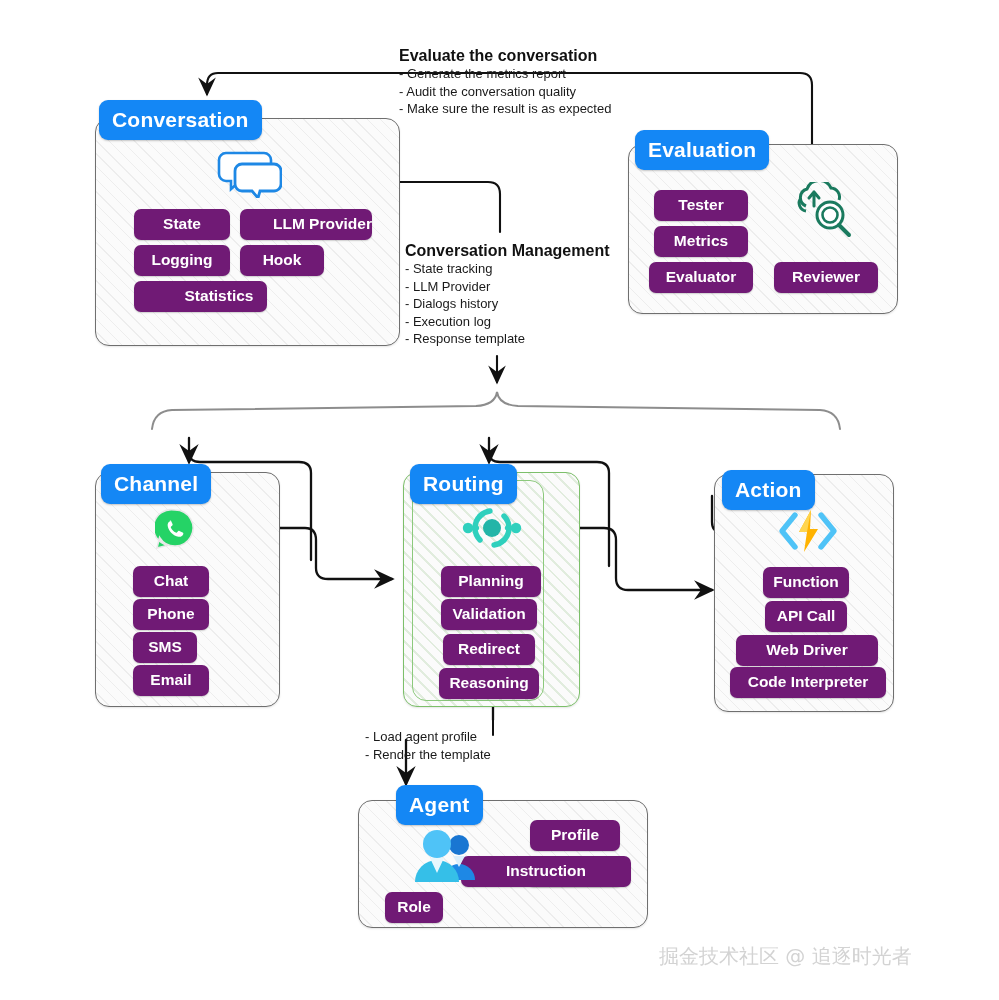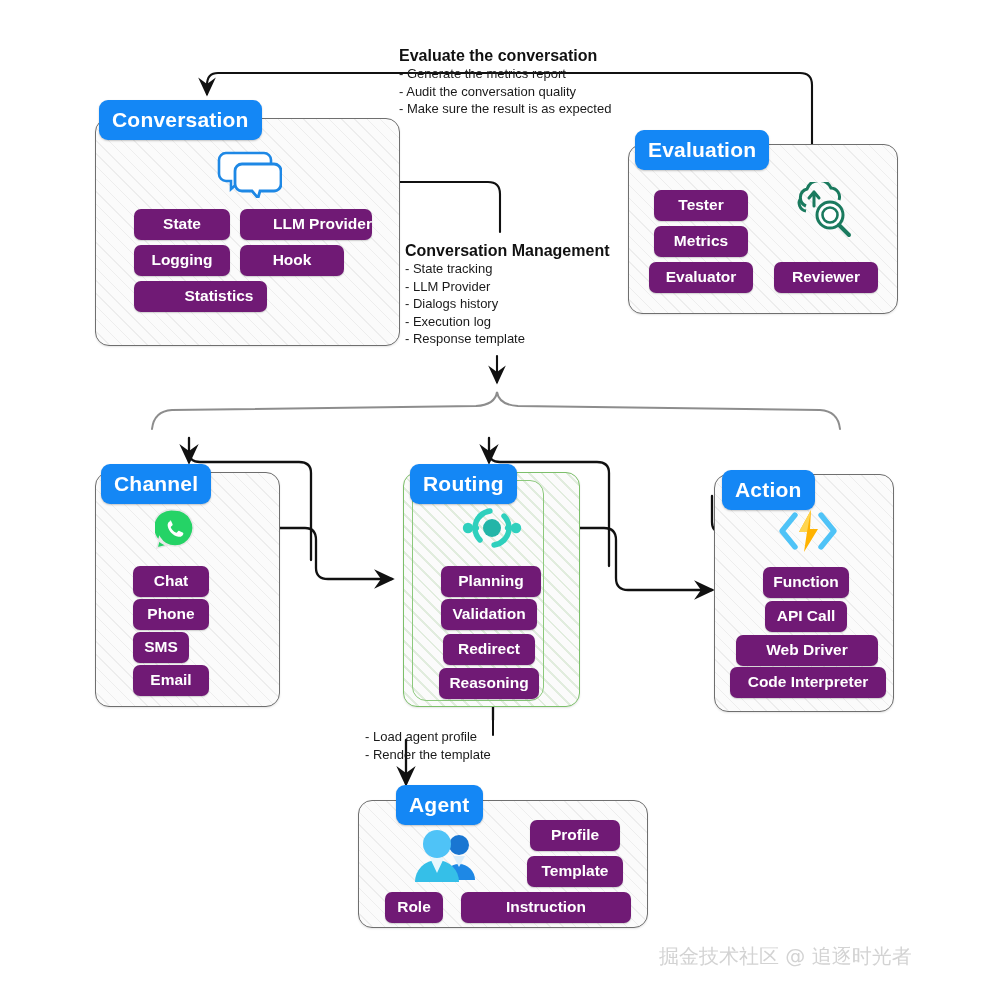--- a/index.html
+++ b/index.html
@@ -99,21 +99,21 @@
   <div class="icon" style="left:212px;top:148px;width:70px;height:50px;">
     <svg viewBox="0 0 70 50" width="70" height="50">
       <path d="M14,5 H52 a7,7 0 0 1 7,7 v14 a7,7 0 0 1 -7,7 H28 l-9,8 v-8 H14 a7,7 0 0 1 -7,-7 V12 a7,7 0 0 1 7,-7 Z" fill="#ffffff" stroke="#1e88e5" stroke-width="2.6"></path>
       <path d="M30,16 H62 a7,7 0 0 1 7,7 v13 a7,7 0 0 1 -7,7 H48 l-2,7 -6,-7 H30 a7,7 0 0 1 -7,-7 V23 a7,7 0 0 1 7,-7 Z" fill="#ffffff" stroke="#1e88e5" stroke-width="2.8"></path>
     </svg>
   </div>
 
   <div class="pill" style="left:134px;top:209px;width:96px;">State</div>
   <div class="pill" style="left:240px;top:209px;width:132px;text-align:right;">LLM Provider</div>
   <div class="pill" style="left:134px;top:245px;width:96px;">Logging</div>
-  <div class="pill" style="left:240px;top:245px;width:104px;">Hook</div>
+  <div class="pill" style="left:240px;top:245px;width:84px;">Hook</div>
   <div class="pill" style="left:134px;top:281px;width:96px;padding-left:37px;">Statistics</div>
 
   <div class="module" style="left:628px;top:144px;width:270px;height:170px;">
     <div class="mod-body"></div>
   </div>
   <div class="mod-title" style="left:635px;top:130px;">Evaluation</div>
 
   <div class="icon" style="left:792px;top:182px;width:66px;height:58px;">
     <svg viewBox="0 0 66 58" width="66" height="58">
       <path d="M14,24 a9,9 0 0 1 1,-17 a13,13 0 0 1 24,-1 a9,9 0 0 1 8,12" fill="none" stroke="#1a7a5e" stroke-width="3"></path>
@@ -140,21 +140,21 @@
       <path d="M20,2 a18,18 0 1 1 -15.4,27.3 L2,40 L12.9,37.3 A18,18 0 0 1 20,2 Z" fill="#25d366" stroke="#e8e8e8" stroke-width="1.6"></path>
       <path d="M14.6,12.2 c0.6,-0.2 1.2,0 1.5,0.7 l1.4,3.2 c0.3,0.7 0.1,1.2 -0.4,1.6 l-1,0.9
                c-0.3,0.3 -0.4,0.7 -0.2,1.1 c1.1,2.2 2.7,3.8 4.9,4.9 c0.4,0.2 0.8,0.1 1.1,-0.2
                l0.9,-1 c0.4,-0.5 0.9,-0.7 1.6,-0.4 l3.2,1.4 c0.7,0.3 0.9,0.9 0.7,1.5
                c-0.6,2 -2.6,3.2 -4.8,2.8 c-5.4,-1 -9.8,-5.4 -10.8,-10.8 c-0.4,-2.2 0.8,-4.2 2.8,-4.8 Z" fill="#ffffff"></path>
     </svg>
   </div>
 
   <div class="pill" style="left:133px;top:566px;width:76px;">Chat</div>
   <div class="pill" style="left:133px;top:599px;width:76px;">Phone</div>
-  <div class="pill" style="left:133px;top:632px;width:56px;">SMS</div>
+  <div class="pill" style="left:133px;top:632px;width:64px;">SMS</div>
   <div class="pill" style="left:133px;top:665px;width:76px;">Email</div>
 
   <div class="module" style="left:403px;top:472px;width:177px;height:235px;">
     <div class="mod-body green-outline"></div>
     <div class="mod-inner-green" style="left:9px;top:8px;right:36px;bottom:6px;"></div>
   </div>
   <div class="mod-title" style="left:410px;top:464px;">Routing</div>
 
   <div class="icon" style="left:459px;top:503px;width:66px;height:50px;">
     <svg viewBox="0 0 66 50" width="66" height="50">
@@ -203,21 +203,21 @@
       <circle cx="25" cy="18" r="14" fill="#4fc3f7"></circle>
       <path d="M3,56 a22,22 0 0 1 44,0 Z" fill="#35bfe8"></path>
       <path d="M18,32 L25,47 L32,32 Z" fill="#e8f7fd"></path>
       <path d="M41,30 L47,41 L53,30 Z" fill="#dbeefb"></path>
     </svg>
   </div>
 
   <div class="pill" style="left:530px;top:820px;width:90px;">Profile</div>
   <div class="pill" style="left:527px;top:856px;width:96px;">Template</div>
   <div class="pill" style="left:385px;top:892px;width:58px;">Role</div>
-  <div class="pill" style="left:461px;top:892px;width:170px;text-align:center;">Instruction</div>
+  <div class="pill" style="left:461px;top:856px;width:170px;text-align:center;">Instruction</div>
 
   <div class="note" style="left:399px;top:46px;">
     <div class="note-title">Evaluate the conversation</div>
     <div class="note-lines">
       <div class="note-line">- Generate the metrics report</div>
       <div class="note-line">- Audit the conversation quality</div>
       <div class="note-line">- Make sure the result is as expected</div>
     </div>
   </div>
 

